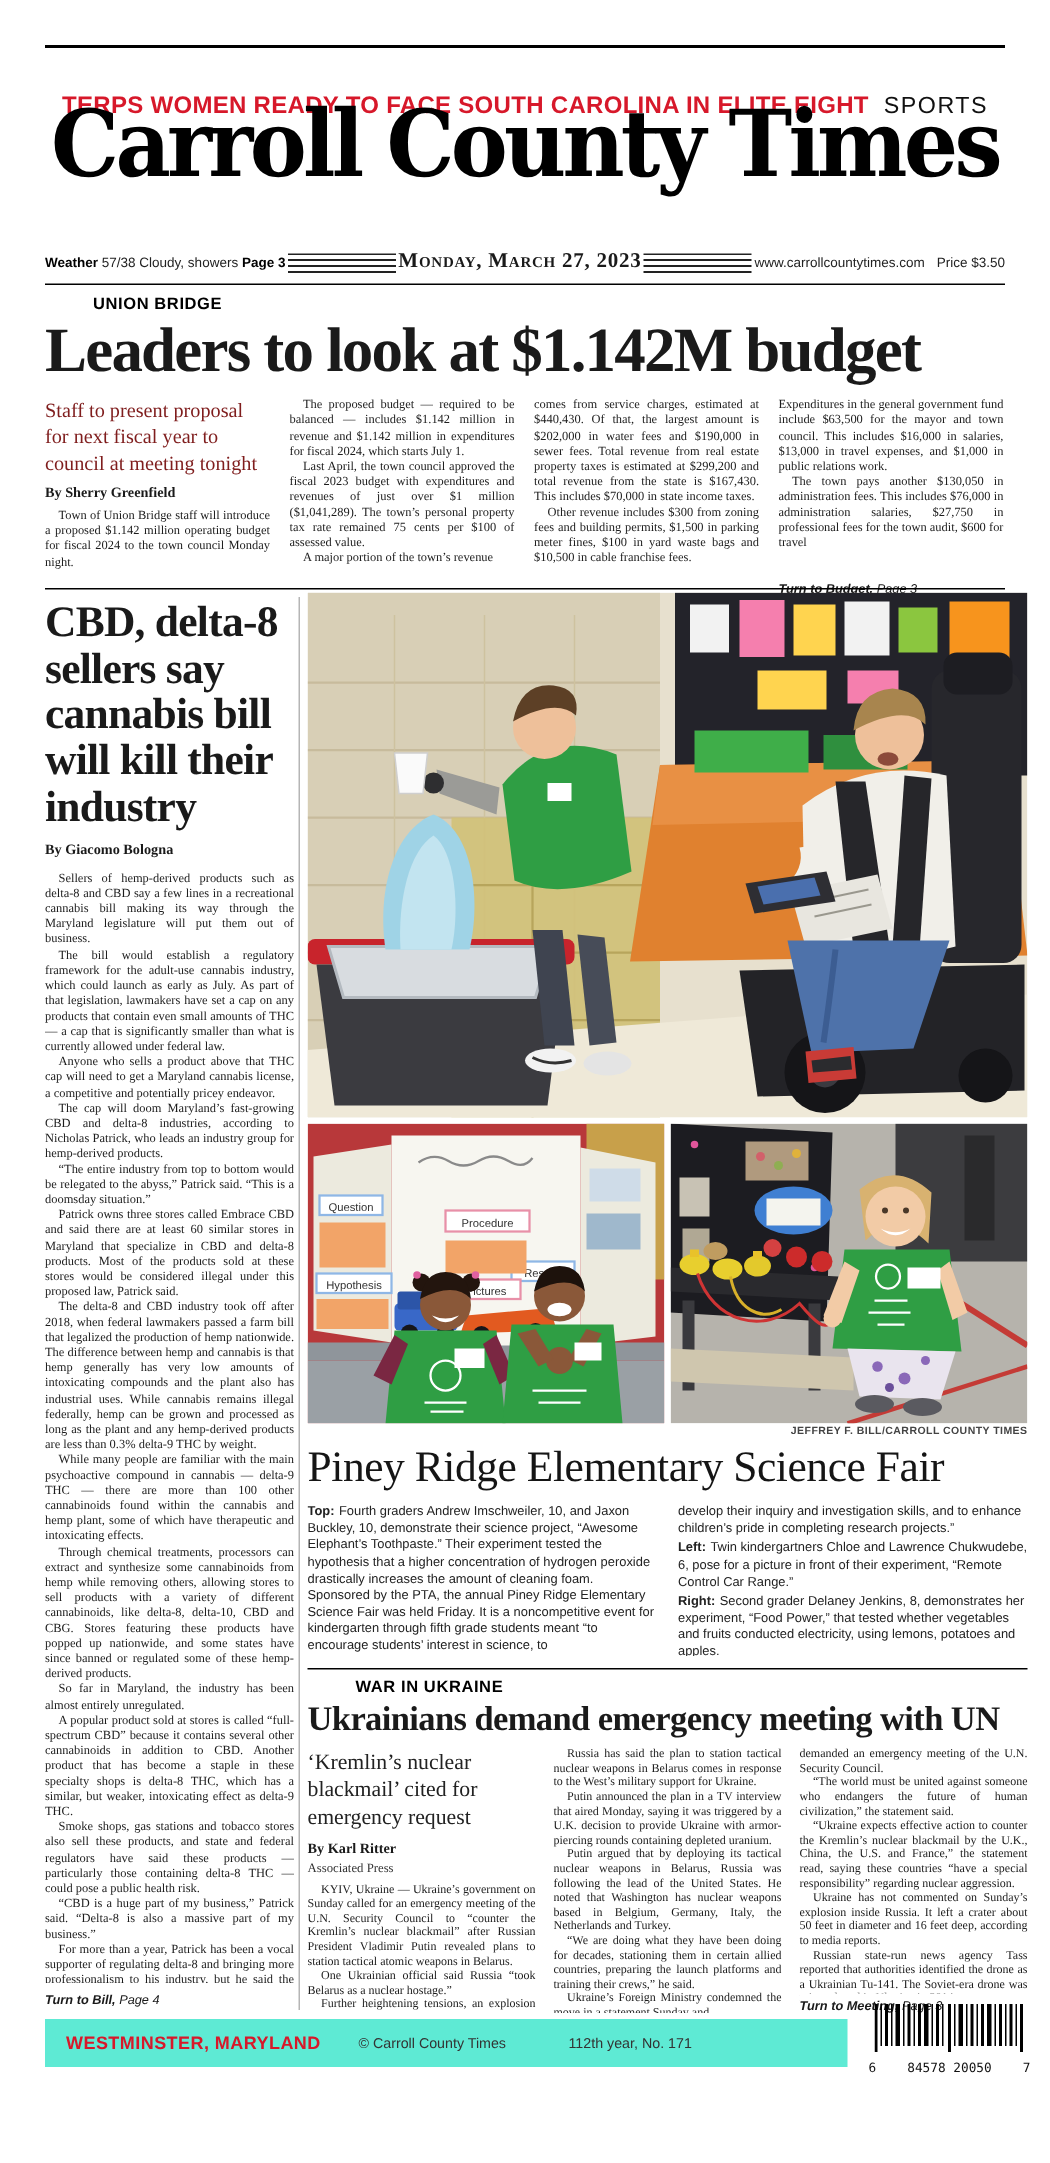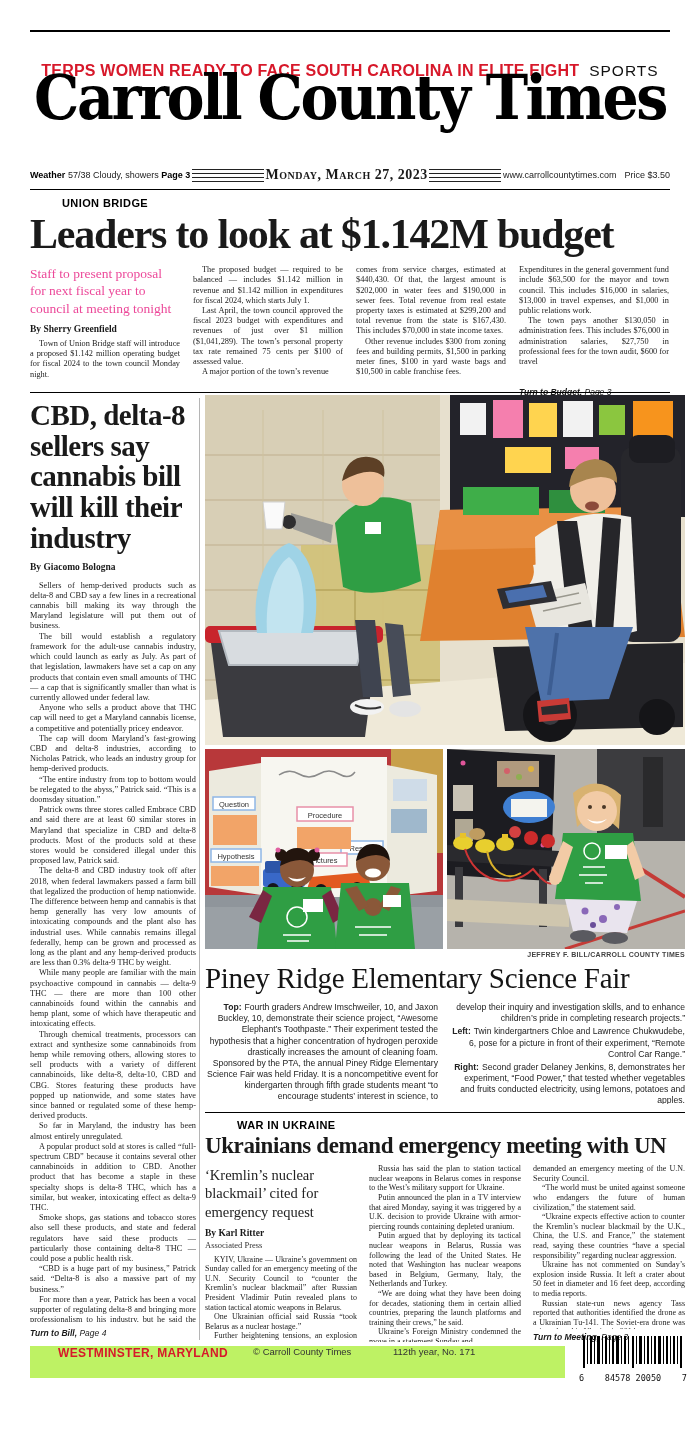--- a/index.html
+++ b/index.html
@@ -29,21 +29,21 @@
   .dl-sp{display:inline-block;width:8px;}
 
   
   .budget{position:absolute;top:197px;left:30px;width:640px;}
   .kicker{font-family:"Liberation Sans",sans-serif;font-weight:bold;font-size:11px;
           letter-spacing:.4px;color:#000;padding-left:32px;}
   .budget-headline{margin:3px 0 9px;font-size:42px;font-weight:bold;letter-spacing:-1.2px;
                    line-height:1.05;white-space:nowrap;}
   .budget-cols{display:flex;gap:13px;}
   .bcol{width:150px;height:132px;overflow:hidden;position:relative;}
-  .subhead{margin:0 0 7px;font-weight:normal;font-size:13.5px;line-height:1.28;color:#ec4899;}
+  .subhead{margin:0 0 7px;font-weight:normal;font-size:13.5px;line-height:1.28;color:#7f1d1d;}
   .byline{font-weight:bold;font-size:9.5px;margin-bottom:5px;}
   .org-line{font-size:8.5px;color:#333;margin:-3px 0 5px;}
   .bt{margin:0;font-size:8.3px;line-height:1.23;text-align:justify;color:#1c1c1c;}
   .ind{text-indent:9px;}
   .turnline{font-family:"Liberation Sans",sans-serif;font-size:8.5px;font-style:italic;margin-top:6px;}
   .turn-abs{position:absolute;bottom:0;left:0;width:100%;background:#fff;padding-top:3px;}
   .turn-b{font-weight:bold;}
   .rule-full{position:absolute;top:392px;left:30px;width:640px;height:1px;background:#000;}
 
   
@@ -55,38 +55,38 @@
   .vrule{position:absolute;top:398px;left:199px;width:1px;height:942px;background:#b5b5b5;}
 
   .photo-feature{position:absolute;top:395px;left:205px;width:480px;}
   .photo-main{width:480px;height:350px;overflow:hidden;}
   .photo-row{display:flex;gap:4px;margin-top:4px;}
   .photo-small{width:238px;height:200px;overflow:hidden;}
   .photo-main svg,.photo-small svg{display:block;}
   .credit{margin-top:2px;text-align:right;font-family:"Liberation Sans",sans-serif;
           font-weight:bold;font-size:7px;color:#444;letter-spacing:.3px;}
   .sf-head{margin:4px 0 7px;font-weight:normal;font-size:29px;letter-spacing:-.3px;color:#151515;}
-  .captions{display:flex;gap:14px;height:102px;overflow:hidden;text-align:right;}
+  .captions{display:flex;gap:14px;height:102px;overflow:hidden;}
   .cap-col{width:233px;}
   .cap{margin:0 0 2px;font-family:"Liberation Sans",sans-serif;font-size:8.6px;
        line-height:1.3;color:#222;}
   .cap-label{font-weight:bold;margin-right:3px;}
   .rule-photo{margin-top:8px;height:1px;background:#000;}
 
   .ukraine{margin-top:6px;}
   .ukr-headline{margin:2px 0 6px;font-size:23px;font-weight:bold;letter-spacing:-.4px;
                 line-height:1.1;white-space:nowrap;}
   .ukr-cols{display:flex;gap:12px;height:178px;overflow:hidden;}
   .ucol{width:152px;position:relative;overflow:hidden;}
   .ukr-subhead{margin:2px 0 7px;font-weight:normal;font-size:14.5px;line-height:1.25;color:#222;}
   .ukr-cols .bt{font-size:8px;line-height:1.2;}
 
   
-  .footer-bar{position:absolute;left:30px;top:1346px;width:535px;height:32px;background:#bef264;
-              display:flex;box-sizing:border-box;padding-left:28px;}
+  .footer-bar{position:absolute;left:30px;top:1346px;width:535px;height:32px;background:#5eead4;
+              display:flex;align-items:center;box-sizing:border-box;padding-left:14px;}
   .floc{font-family:"Liberation Sans",sans-serif;font-weight:bold;font-size:12px;
         color:#d7182a;letter-spacing:.3px;width:195px;}
   .fcopy{font-family:"Liberation Sans",sans-serif;font-size:9.5px;color:#333;width:140px;}
   .fed{font-family:"Liberation Sans",sans-serif;font-size:9.5px;color:#333;}
   .barcode{position:absolute;left:579px;top:1336px;width:108px;text-align:center;}
   .bc-digits{display:flex;justify-content:space-between;font-family:"DejaVu Sans Mono",monospace;
              font-size:8.5px;color:#111;margin-top:1px;}
 </style>
 </head>
 <body>

